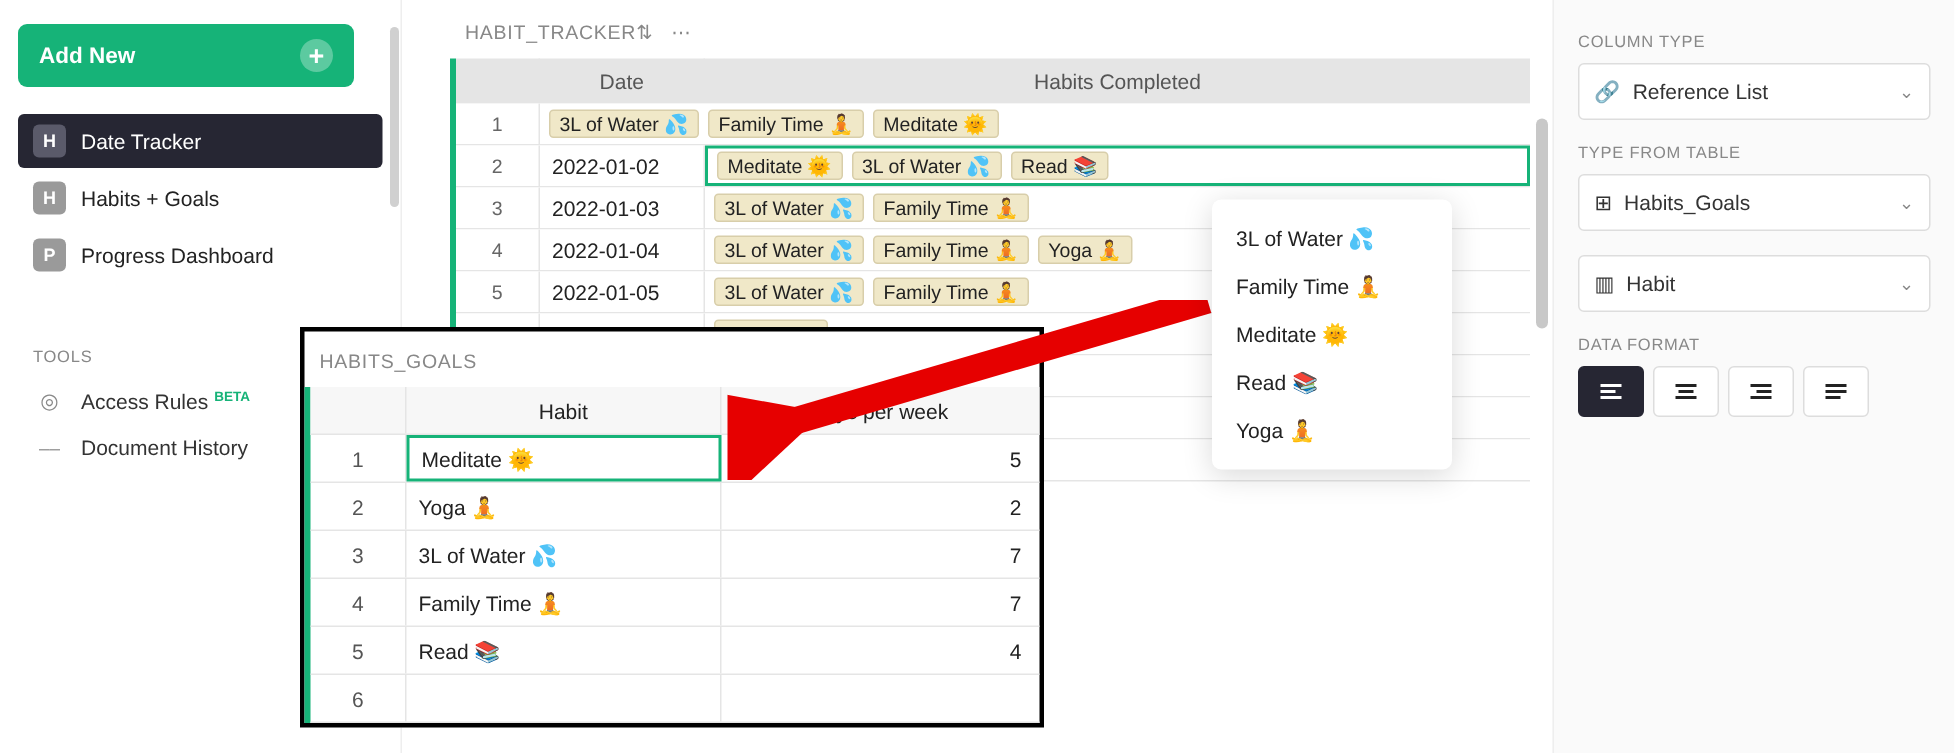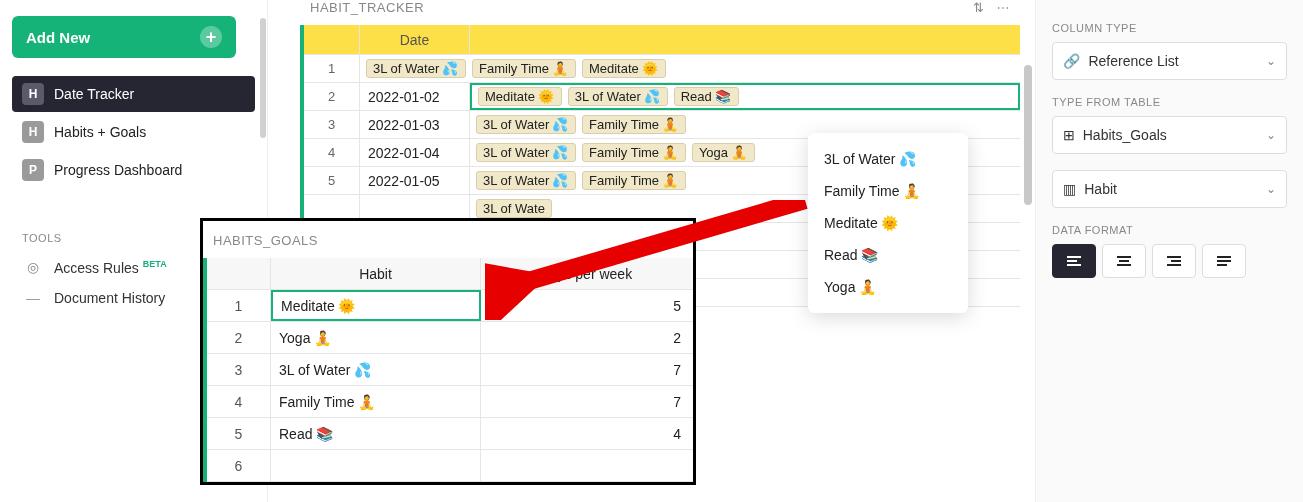--- a/index.html
+++ b/index.html
@@ -16,26 +16,26 @@
 .nav-item.active .nav-icon { background: #5a5a6a; }
 
 .tools-label { font-size: 11px; letter-spacing: 0.5px; color: #888; margin: 44px 0 8px 10px; }
 .tool-item { display: flex; align-items: center; padding: 7px 10px; cursor: pointer; color: #333; }
 .tool-icon { width: 22px; display: flex; align-items: center; justify-content: center; margin-right: 10px; color: #888; }
 .beta { font-size: 9px; font-weight: 700; color: #16b378; margin-left: 4px; vertical-align: super; }
 
 .sidebar-scroll { position: absolute; left: 260px; top: 18px; width: 6px; height: 120px; background: #d0d0d0; border-radius: 3px; }
 
 .main { position: absolute; left: 300px; top: 0; width: 720px; }
-.table-title { font-size: 13px; color: #888; letter-spacing: 0.5px; padding: 0 10px 10px; display: flex; align-items: center; justify-content: space-between; }
+.table-title { font-size: 13px; color: #888; letter-spacing: 0.5px; padding: 14px 10px 10px; display: flex; align-items: center; }
 .title-actions { display: flex; gap: 12px; color: #888; }
 
 .grid { border-left: 4px solid #16b378; position: relative; }
 .row { display: flex; border-bottom: 1px solid #e5e5e5; height: 28px; align-items: stretch; background: #fff; }
-.row.header { font-weight: 400; color: #555; background: #fde047; height: 30px; }
+.row.header { font-weight: 400; color: #555; background: #e5e5e5; height: 30px; }
 .row.sel-active .col-habits { border: 2px solid #16b378; background: #fff; }
 .col-num { width: 56px; display: flex; align-items: center; justify-content: center; color: #666; border-right: 1px solid #e5e5e5; font-size: 13px; }
 .col-date { width: 110px; display: flex; align-items: center; padding: 0 8px; border-right: 1px solid #e5e5e5; }
 .col-habits { flex: 1; display: flex; align-items: center; padding: 2px 6px; gap: 6px; flex-wrap: wrap; overflow: hidden; }
 .row.header .col-num, .row.header .col-date, .row.header .col-habits { justify-content: center; }
 .chip { background: #f0e8c8; border: 1px solid #d8ceaa; border-radius: 3px; padding: 1px 6px; font-size: 13px; white-space: nowrap; }
 
 .main-scroll { position: absolute; right: -12px; top: 40px; width: 8px; height: 140px; background: #c8c8c8; border-radius: 4px; }
 
 .dropdown { position: absolute; left: 808px; top: 133px; width: 160px; background: #fff; border-radius: 6px; box-shadow: 0 4px 20px rgba(0,0,0,0.15); padding: 10px 0; z-index: 20; }
@@ -107,20 +107,21 @@
     <span class="title-actions">
       <span>⇅</span>
       <span>⋯</span>
     </span>
   </div>
   <div class="grid" id="main-grid">
     <div class="main-scroll"></div>
   <div class="row header">
         <div class="col-num"></div>
         <div class="col-date">Date</div>
+        <div class="col-habits">Habits Completed</div>
       </div>
       <div class="row">
         <div class="col-num">1</div>
         <div class="col-habits">
           <span class="chip">3L of Water 💦</span>
           <span class="chip">Family Time 🧘</span>
           <span class="chip">Meditate 🌞</span>
         </div>
       </div>
       <div class="row sel-active">

